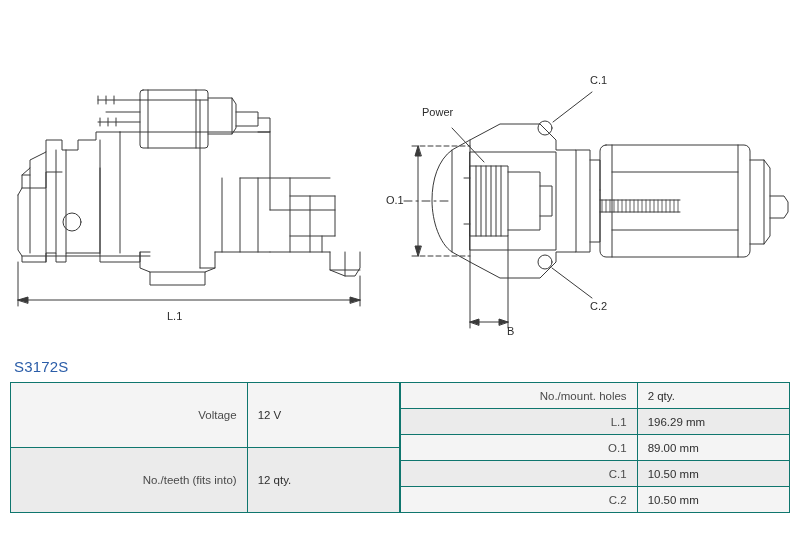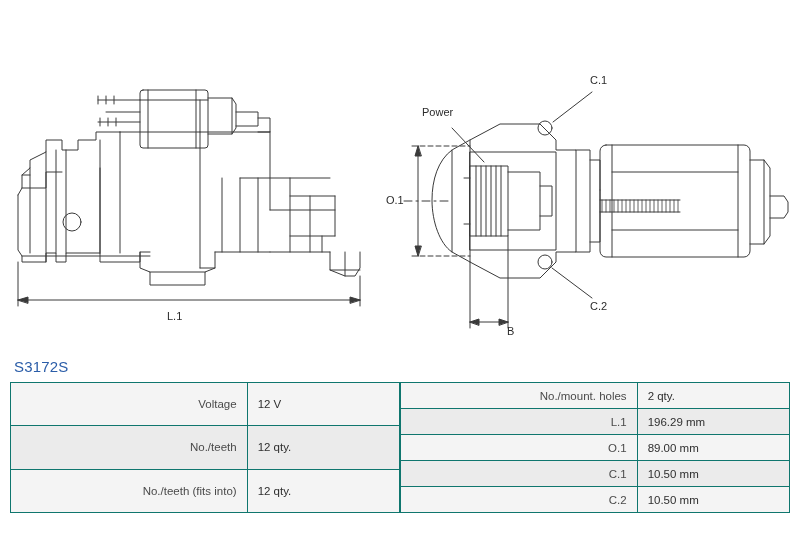--- a/index.html
+++ b/index.html
@@ -256,24 +256,20 @@
 
   <div class="specs">
 
     <table class="spec-table left">
       <tbody>
         <tr>
           <td class="k">Voltage</td>
           <td class="v">12 V</td>
         </tr>
         <tr>
-          <td class="k">No./teeth</td>
-          <td class="v">12 qty.</td>
-        </tr>
-        <tr>
           <td class="k">No./teeth (fits into)</td>
           <td class="v">12 qty.</td>
         </tr>
       </tbody>
     </table>
 
     <table class="spec-table right">
       <tbody>
         <tr>
           <td class="k">No./mount. holes</td>

